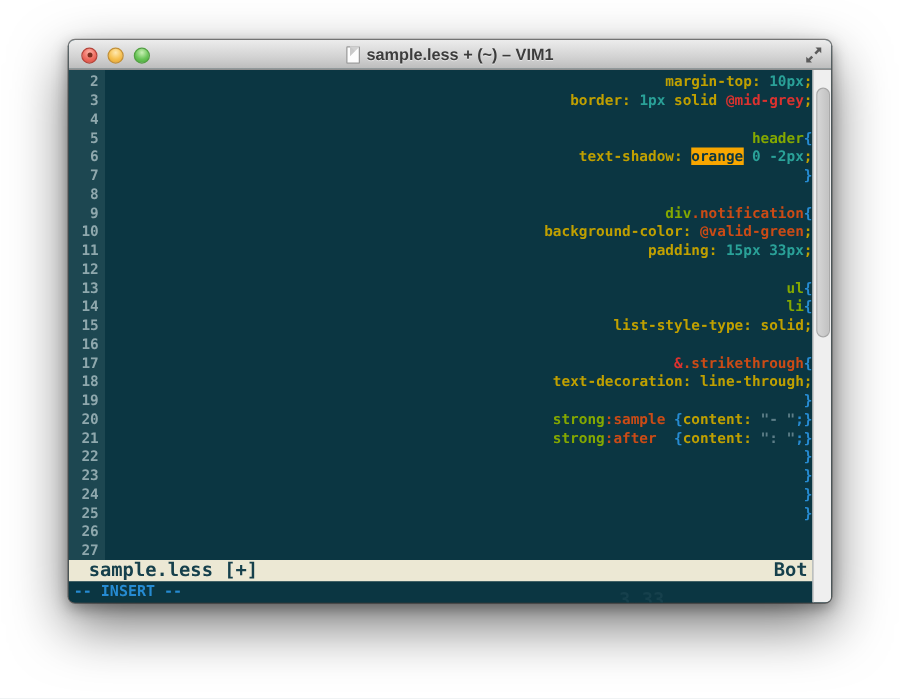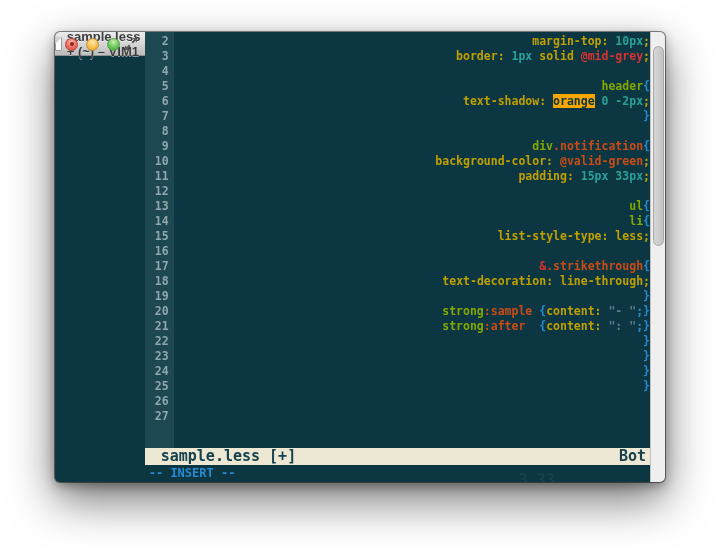--- a/index.html
+++ b/index.html
@@ -11,21 +11,21 @@
   }
   *{margin:0;padding:0;box-sizing:border-box;}
   html,body{width:720px;height:559px;background:#ffffff;overflow:hidden;
     font-family:"Liberation Sans",sans-serif;}
   .stage{position:relative;width:720px;height:559px;}
 
   .window{
     position:absolute;left:55px;top:32px;width:610px;height:450px;
     border-radius:5px;overflow:hidden;
     box-shadow:0 0 0 1px rgba(0,0,0,0.45), 0 18px 45px rgba(0,0,0,0.55), 0 4px 12px rgba(0,0,0,0.35);
-    display:flex;flex-direction:row;background:var(--bg);
+    display:flex;flex-direction:column;background:var(--bg);
   }
 
   
   .titlebar{
     height:24px;flex:0 0 24px;position:relative;
     background:linear-gradient(#ececec,#d2d2d2 60%,#bcbcbc);
     border-bottom:1px solid #8f8f8f;
     display:flex;align-items:center;justify-content:center;
   }
   .lights{position:absolute;left:10px;top:0;height:24px;display:flex;align-items:center;gap:8px;}
@@ -137,21 +137,21 @@
               <div class="cl"><span>    </span><span class="tk-g">header</span><span class="tk-b">{</span></div>
               <div class="cl"><span class="tk-y">        text-shadow: </span><span class="tk-hl">orange</span><span> </span><span class="tk-c">0 -2px</span><span class="tk-y">;</span></div>
               <div class="cl"><span>    </span><span class="tk-b">}</span></div>
               <div class="cl"></div>
               <div class="cl"><span>    </span><span class="tk-g">div</span><span class="tk-o">.notification</span><span class="tk-b">{</span></div>
               <div class="cl"><span class="tk-y">        background-color: </span><span class="tk-o">@valid-green</span><span class="tk-y">;</span></div>
               <div class="cl"><span class="tk-y">        padding: </span><span class="tk-c">15px 33px</span><span class="tk-y">;</span></div>
               <div class="cl"></div>
               <div class="cl"><span>        </span><span class="tk-g">ul</span><span class="tk-b">{</span></div>
               <div class="cl"><span>            </span><span class="tk-g">li</span><span class="tk-b">{</span></div>
-              <div class="cl"><span class="tk-y">                list-style-type: less;</span></div>
+              <div class="cl"><span class="tk-y">                list-style-type: solid;</span></div>
               <div class="cl"></div>
               <div class="cl"><span>                </span><span class="tk-r">&amp;</span><span class="tk-o">.strikethrough</span><span class="tk-b">{</span></div>
               <div class="cl"><span class="tk-y">                    text-decoration: line-through;</span></div>
               <div class="cl"><span>                </span><span class="tk-b">}</span></div>
               <div class="cl"><span>                </span><span class="tk-g">strong</span><span class="tk-o">:sample</span><span> </span><span class="tk-b">{</span><span class="tk-y">content: </span><span class="tk-s">"- "</span><span class="tk-b">;}</span></div>
               <div class="cl"><span>                </span><span class="tk-g">strong</span><span class="tk-o">:after</span><span>  </span><span class="tk-b">{</span><span class="tk-y">content: </span><span class="tk-s">": "</span><span class="tk-b">;}</span></div>
               <div class="cl"><span>            </span><span class="tk-b">}</span></div>
               <div class="cl"><span>        </span><span class="tk-b">}</span></div>
               <div class="cl"><span>    </span><span class="tk-b">}</span></div>
               <div class="cl"><span class="tk-b">}</span></div>

